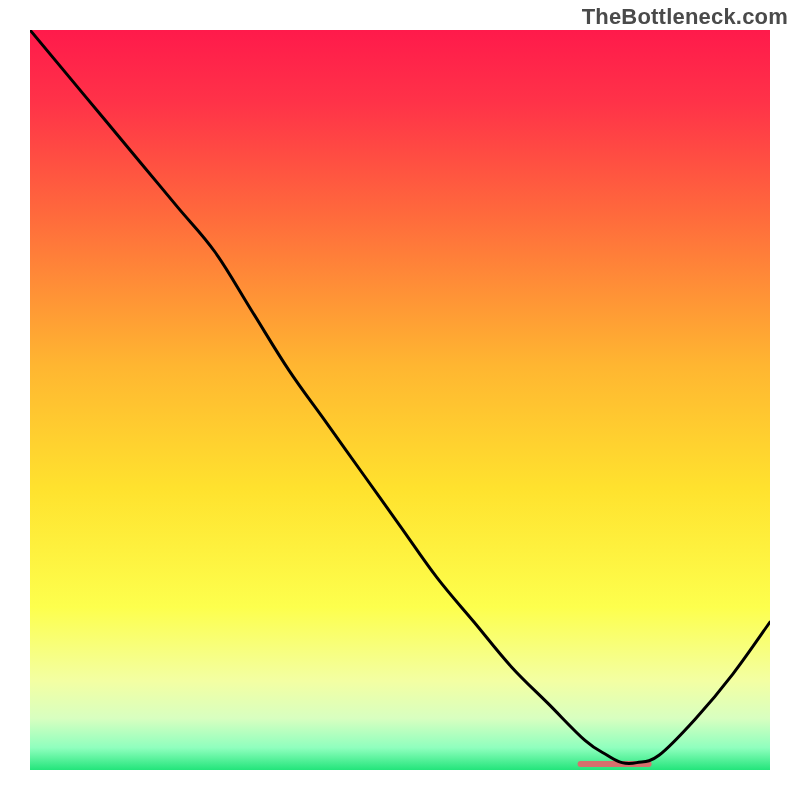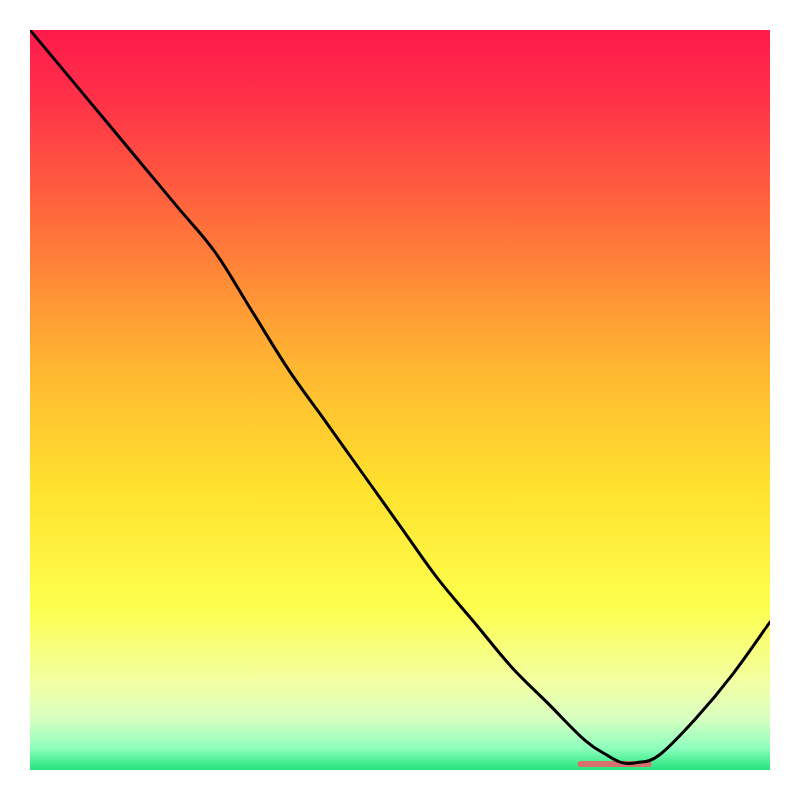--- a/index.html
+++ b/index.html
@@ -37,20 +37,21 @@
     display: block;
     width: 740px;
     height: 740px;
   }
 </style>
 </head>
 <body>
 
 <div class="stage">
 
+  <div class="watermark">TheBottleneck.com</div>
 
   <div class="plot">
     <svg viewBox="0 0 740 740">
       <defs>
         <linearGradient id="bg-grad" x1="0" y1="0" x2="0" y2="1">
 
         <stop offset="0.0%" stop-color="#ff1a4b"></stop>
             <stop offset="10.0%" stop-color="#ff3348"></stop>
             <stop offset="25.0%" stop-color="#ff6a3c"></stop>
             <stop offset="45.0%" stop-color="#ffb531"></stop>

